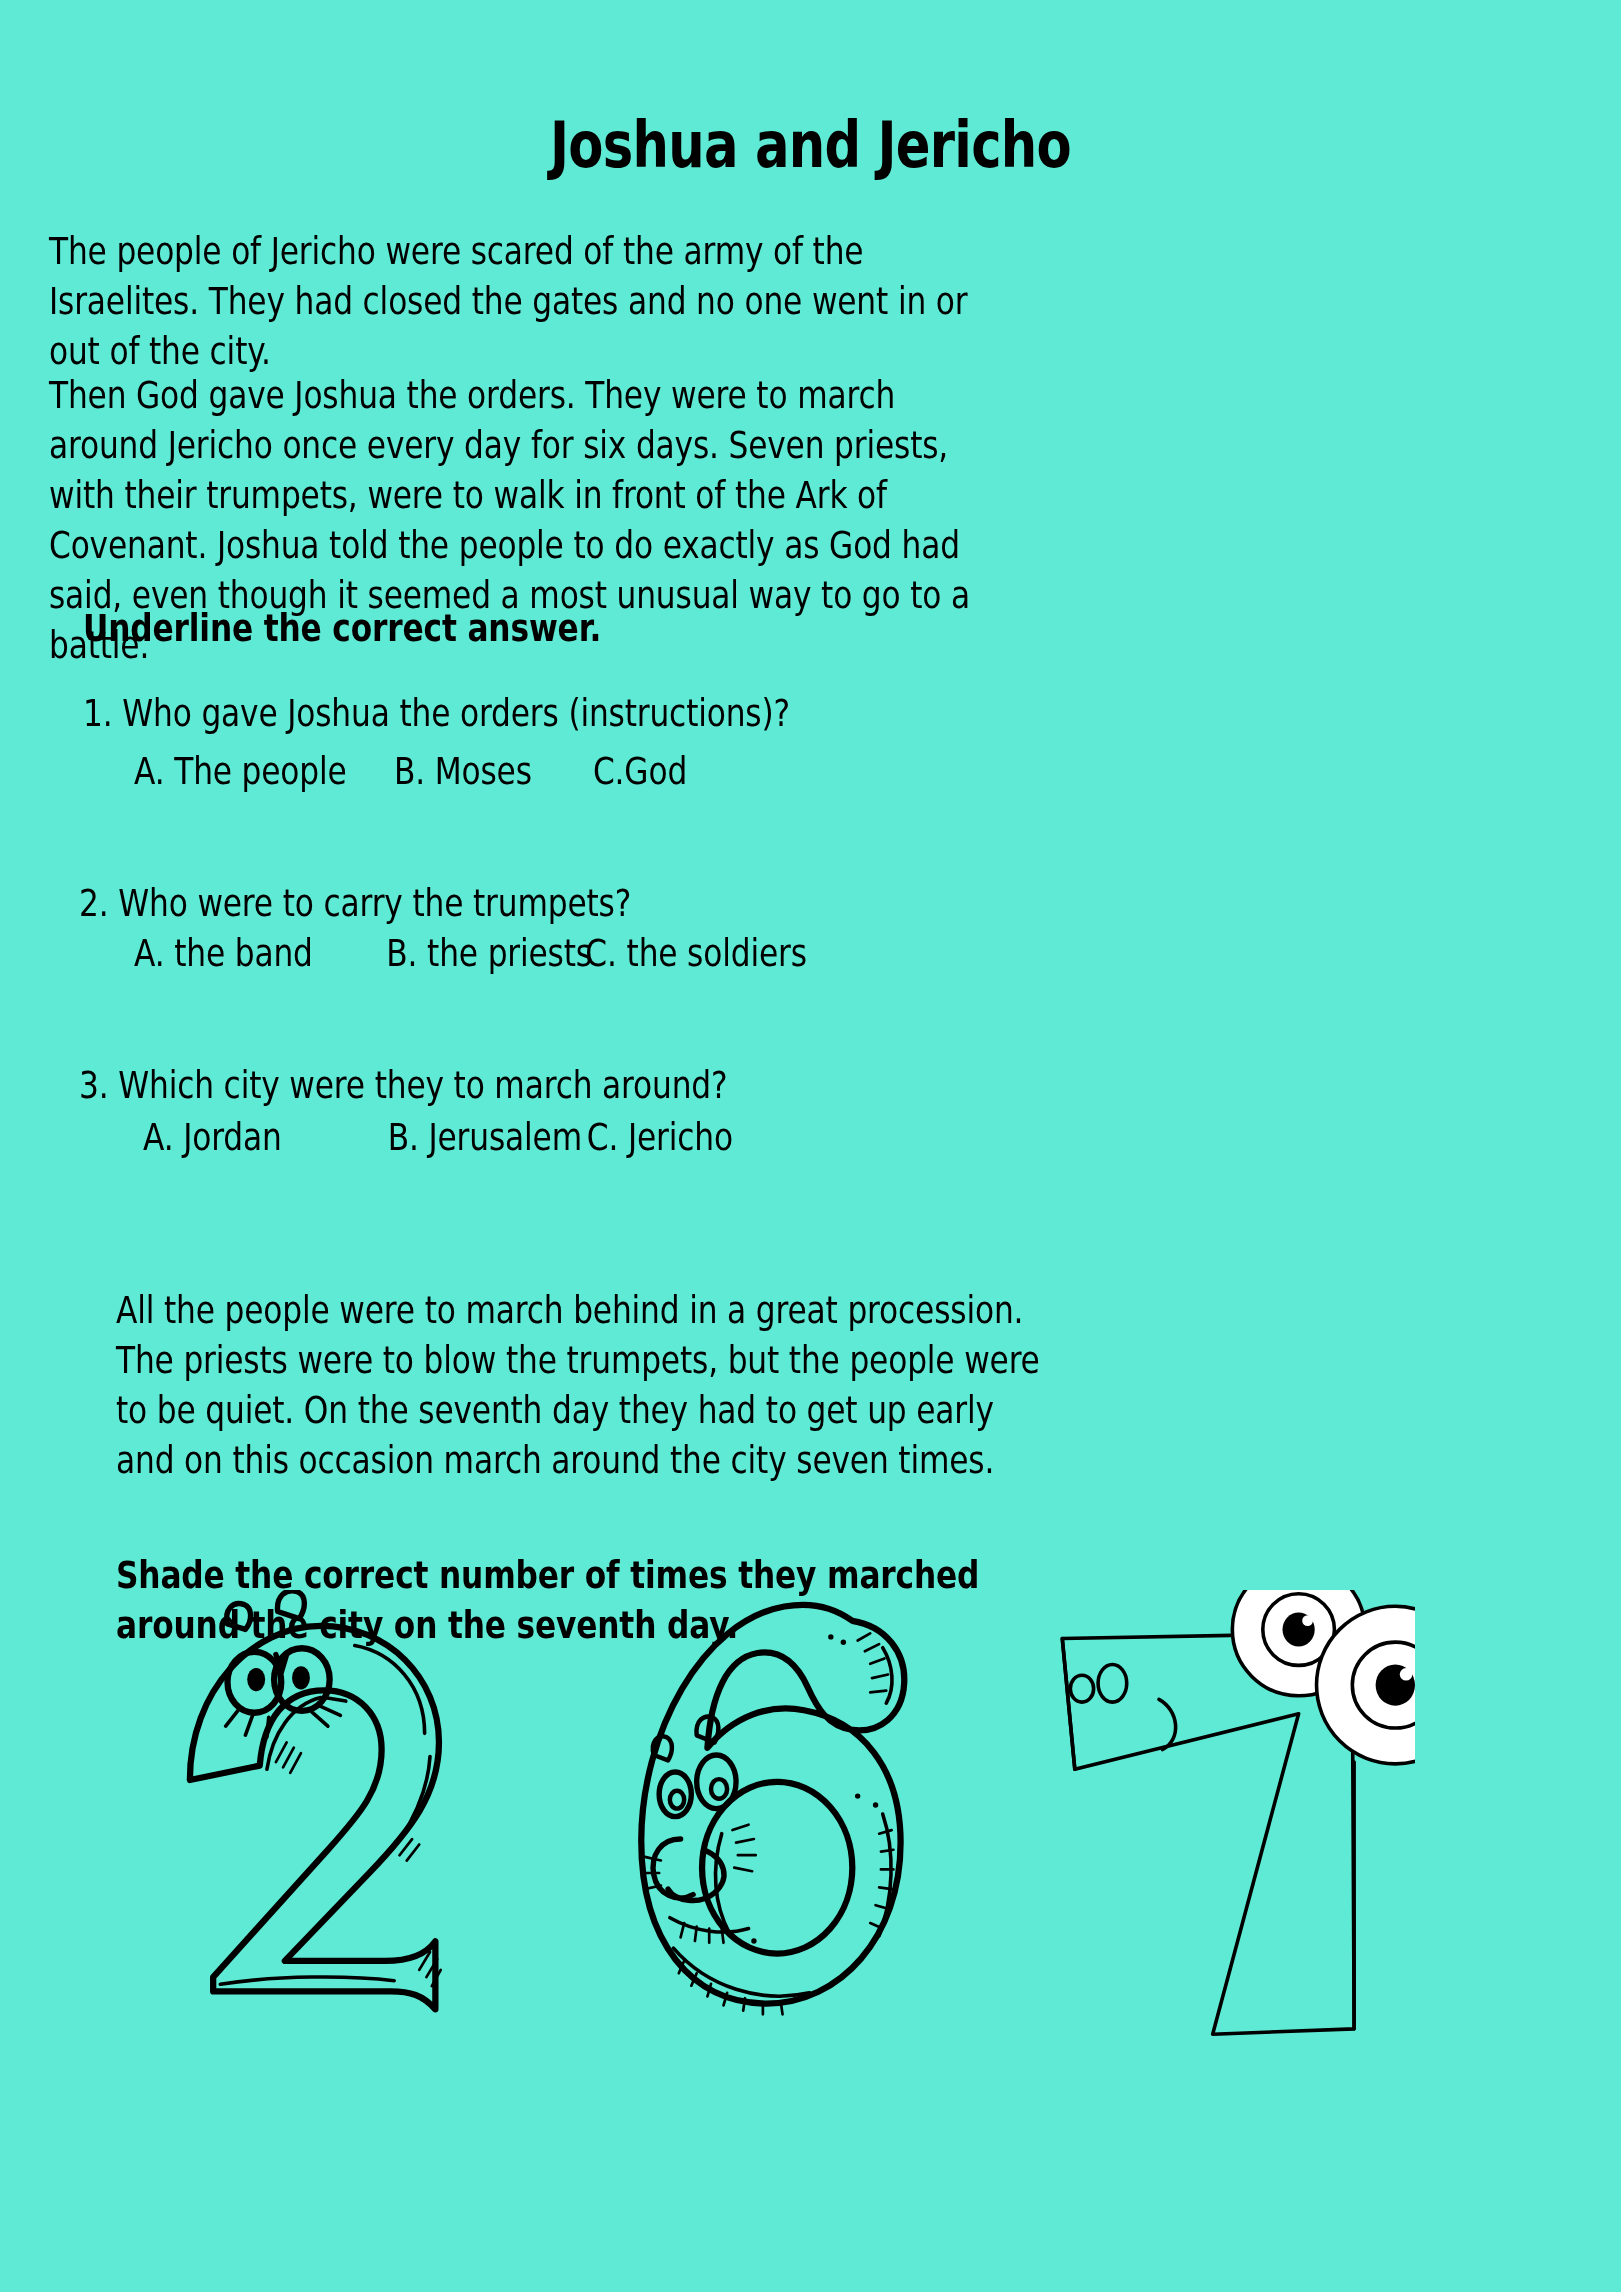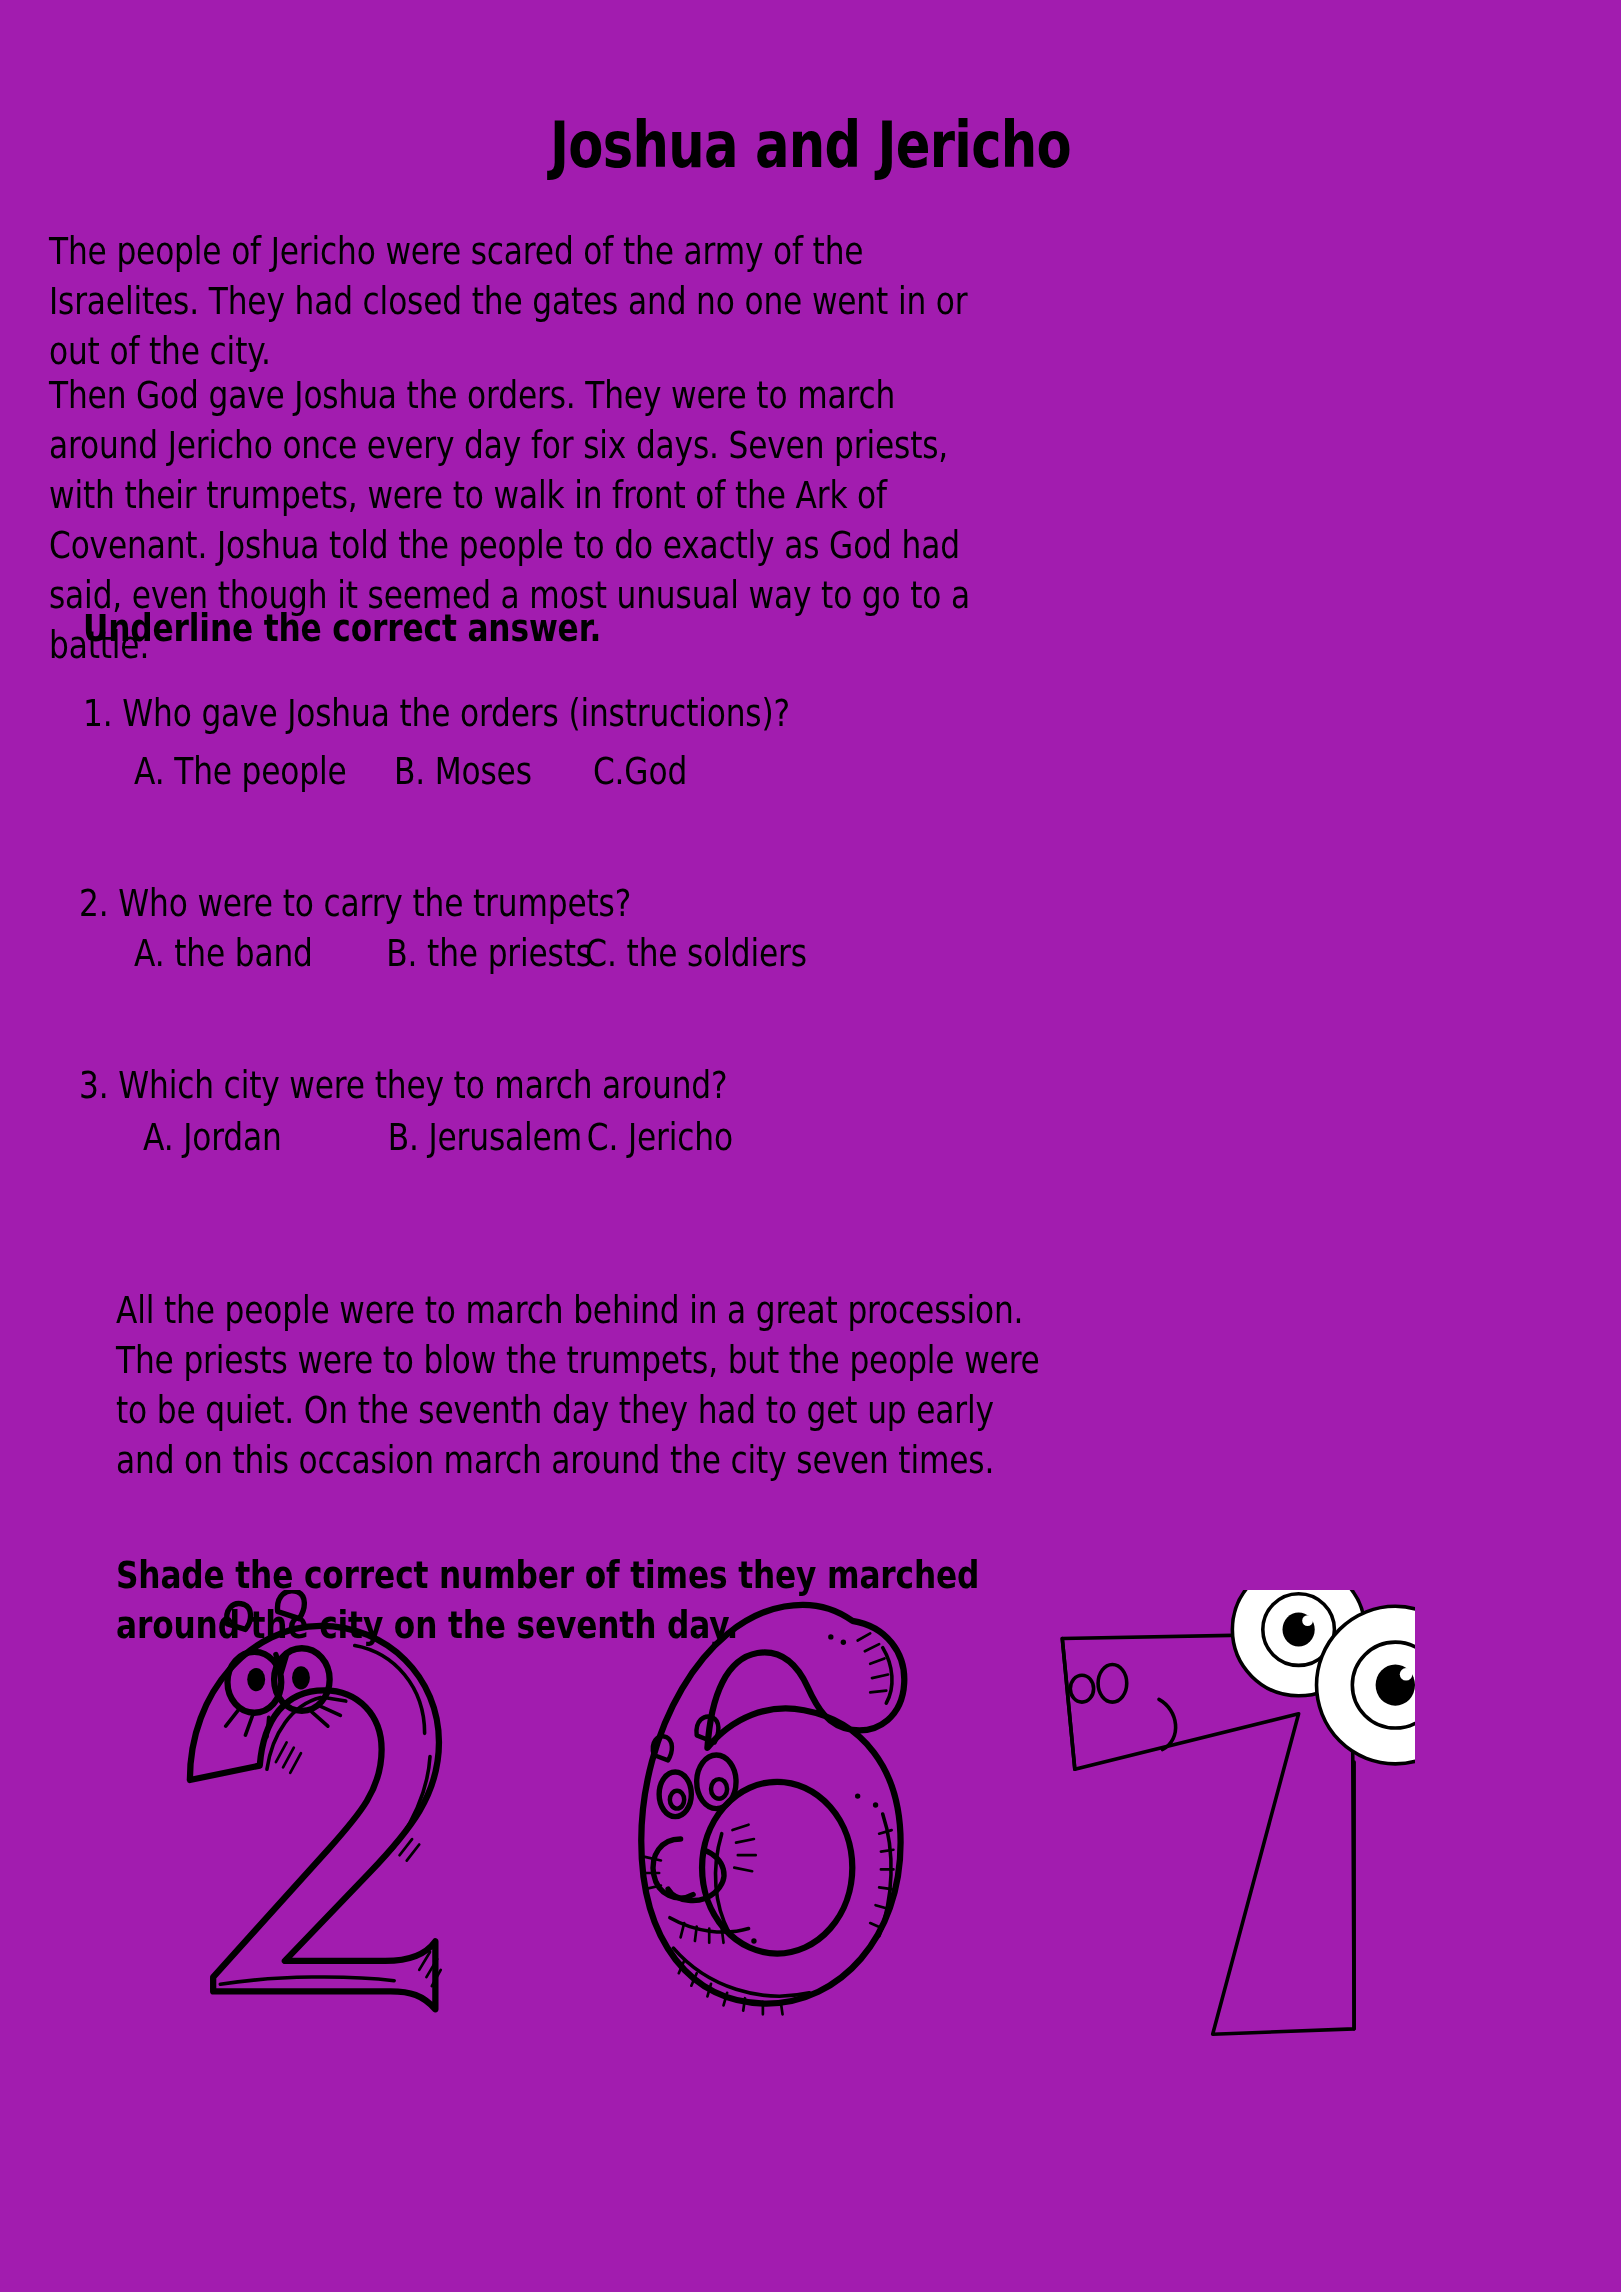--- a/index.html
+++ b/index.html
@@ -9,21 +9,21 @@
     background: #ffffff;
   }
   body {
     font-family: "DejaVu Sans", sans-serif;
     color: #000000;
   }
   .page {
     position: relative;
     width: 1621px;
     height: 2293px;
-    background: #a21caf;
+    background: #5eead4;
     overflow: hidden;
     box-sizing: border-box;
   }
 
   
   .title {
     position: absolute;
     left: 0;
     top: 70px;
     width: 1621px;

